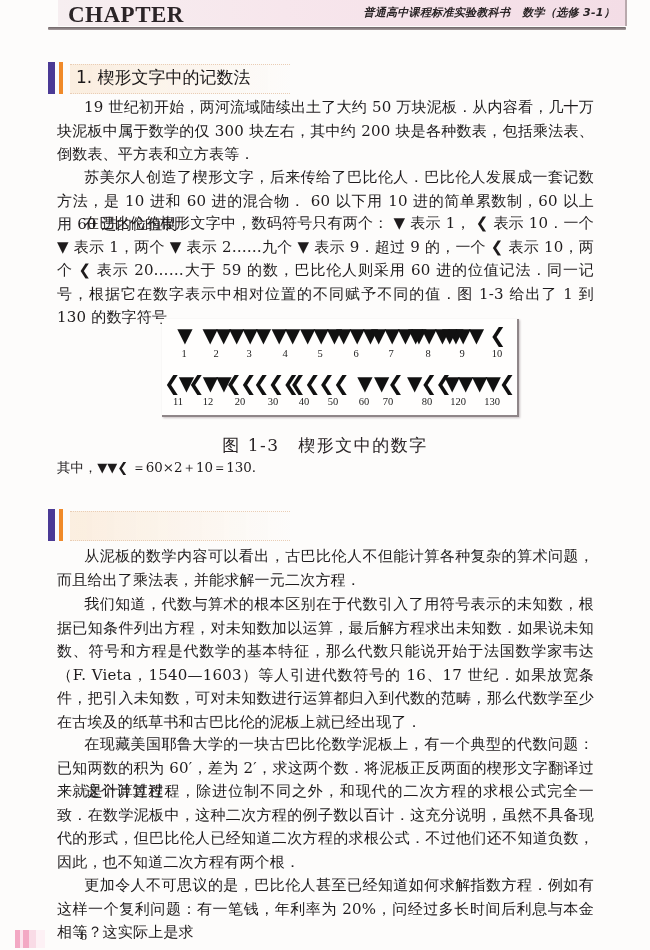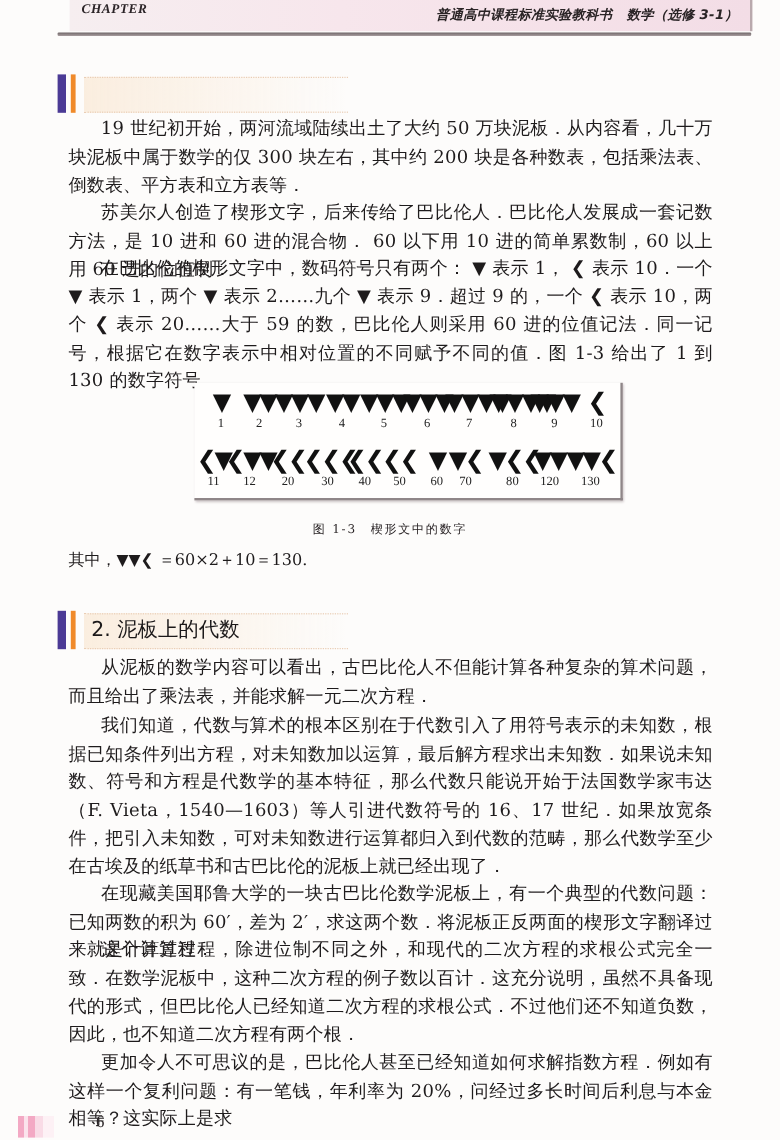--- a/index.html
+++ b/index.html
@@ -15,22 +15,22 @@
     background: linear-gradient(90deg, #f6eef0 0%, #f7e6ec 40%, #f3dde6 100%);
     border-right: 2px solid #b9a9ad;
   }
   .header-rule {
     position: absolute; left: 48px; top: 27px; width: 578px; height: 3px;
     background: linear-gradient(180deg, #6d6466 0%, #a89d9f 100%);
     border-radius: 1px;
   }
   .chapter {
     position: absolute; left: 68px; top: 2px;
-    font-family: "Liberation Serif", serif; font-style: italic; font-weight: bold;
-    font-size: 11px; color: #2b2427; letter-spacing: 0.5px;
+    font-family: "Liberation Serif", serif; font-weight: bold;
+    font-size: 23px; color: #2b2427; letter-spacing: 0.5px;
   }
   .book-title {
     position: absolute; right: 35px; top: 5px;
     font-family: "DejaVu Sans", sans-serif; font-weight: bold; font-style: italic;
     font-size: 11px; color: #2a2426; letter-spacing: 0.3px;
   }
   .book-title span { margin-left: 12px; }
 
   
   .section-head {
@@ -72,21 +72,21 @@
   .fig-cell { position: absolute; text-align: center; width: 40px; }
   .fig-glyph {
     font-family: "DejaVu Sans", sans-serif; font-weight: bold; font-size: 20px;
     line-height: 24px; color: #111; white-space: nowrap; letter-spacing: -2px;
   }
   .fig-num {
     font-family: "Liberation Serif", serif; font-size: 10.5px; line-height: 14px; color: #222;
   }
   .caption {
     position: absolute; left: 0; width: 650px; top: 434px; text-align: center;
-    font-size: 10px; color: #2a2426; letter-spacing: 1.5px;
+    font-size: 17px; color: #2a2426; letter-spacing: 1.5px;
   }
   .formula-line {
     position: absolute; left: 57px; top: 456px;
     font-size: 13.4px; line-height: 23px;
   }
 
   
   .footer-marks {
     position: absolute; left: 15px; top: 930px; width: 30px; height: 18px;
     background: linear-gradient(90deg, #f3a9c4 0 18%, #fbe3ec 18% 28%, #f3a9c4 28% 48%, #f9dbe6 48% 70%, #fdf1f5 70% 100%);
@@ -103,20 +103,21 @@
 <div class="header-rule"></div>
 <div class="chapter">CHAPTER</div>
 <div class="book-title">
   <span style="margin-left:0">普通高中课程标准实验教科书</span><span>数学（选修 3-1）</span>
 </div>
 
 <div class="section-head" style="top:62px">
   <div class="bar-purple"></div>
   <div class="bar-orange"></div>
   <div class="head-bg"></div>
+  <div class="head-text">1. 楔形文字中的记数法</div>
 </div>
 
 <div class="para" style="top:96px"><span class="indent"></span><span>19 世纪初开始，两河流域陆续出土了大约 50 万块泥板．从内容看，几十万块泥板中属于数学的仅 300 块左右，其中约 200 块是各种数表，包括乘法表、倒数表、平方表和立方表等．</span></div>
 <div class="para" style="top:166px"><span class="indent"></span><span>苏美尔人创造了楔形文字，后来传给了巴比伦人．巴比伦人发展成一套记数方法，是 10 进和 60 进的混合物． 60 以下用 10 进的简单累数制，60 以上用 60 进的位值制．</span></div>
 <div class="para" style="top:212px"><span class="indent"></span><span>在巴比伦的楔形文字中，数码符号只有两个： ▼ 表示 1， ❮ 表示 10．一个 ▼ 表示 1，两个 ▼ 表示 2……九个 ▼ 表示 9．超过 9 的，一个 ❮ 表示 10，两个 ❮ 表示 20……大于 59 的数，巴比伦人则采用 60 进的位值记法．同一记号，根据它在数字表示中相对位置的不同赋予不同的值．图 1-3 给出了 1 到 130 的数字符号．</span></div>
 
 <div class="figure">
   <div>
     <div class="fig-cell" style="left:2px;top:4px">
         <div class="fig-glyph">▼</div>
@@ -209,21 +210,20 @@
 <div class="caption">图 1-3　楔形文中的数字</div>
 
 <div class="formula-line">
   <span>其中，</span><span class="cune">▼▼❮</span><span> ＝60×2＋10＝130.</span>
 </div>
 
 <div class="section-head" style="top:509px">
   <div class="bar-purple"></div>
   <div class="bar-orange"></div>
   <div class="head-bg"></div>
-  <div class="head-text">2. 泥板上的代数</div>
 </div>
 
 <div class="para" style="top:545px"><span class="indent"></span><span>从泥板的数学内容可以看出，古巴比伦人不但能计算各种复杂的算术问题，而且给出了乘法表，并能求解一元二次方程．</span></div>
 <div class="para" style="top:593px"><span class="indent"></span><span>我们知道，代数与算术的根本区别在于代数引入了用符号表示的未知数，根据已知条件列出方程，对未知数加以运算，最后解方程求出未知数．如果说未知数、符号和方程是代数学的基本特征，那么代数只能说开始于法国数学家韦达（F. Vieta，1540—1603）等人引进代数符号的 16、17 世纪．如果放宽条件，把引入未知数，可对未知数进行运算都归入到代数的范畴，那么代数学至少在古埃及的纸草书和古巴比伦的泥板上就已经出现了．</span></div>
 <div class="para" style="top:733px"><span class="indent"></span><span>在现藏美国耶鲁大学的一块古巴比伦数学泥板上，有一个典型的代数问题：已知两数的积为 60′，差为 2′，求这两个数．将泥板正反两面的楔形文字翻译过来就是计算过程．</span></div>
 <div class="para" style="top:780px"><span class="indent"></span><span>这个计算过程，除进位制不同之外，和现代的二次方程的求根公式完全一致．在数学泥板中，这种二次方程的例子数以百计．这充分说明，虽然不具备现代的形式，但巴比伦人已经知道二次方程的求根公式．不过他们还不知道负数，因此，也不知道二次方程有两个根．</span></div>
 <div class="para" style="top:874px"><span class="indent"></span><span>更加令人不可思议的是，巴比伦人甚至已经知道如何求解指数方程．例如有这样一个复利问题：有一笔钱，年利率为 20%，问经过多长时间后利息与本金相等？这实际上是求</span></div>
 
 <div class="footer-marks"></div>
 <div class="page-num">6</div>

